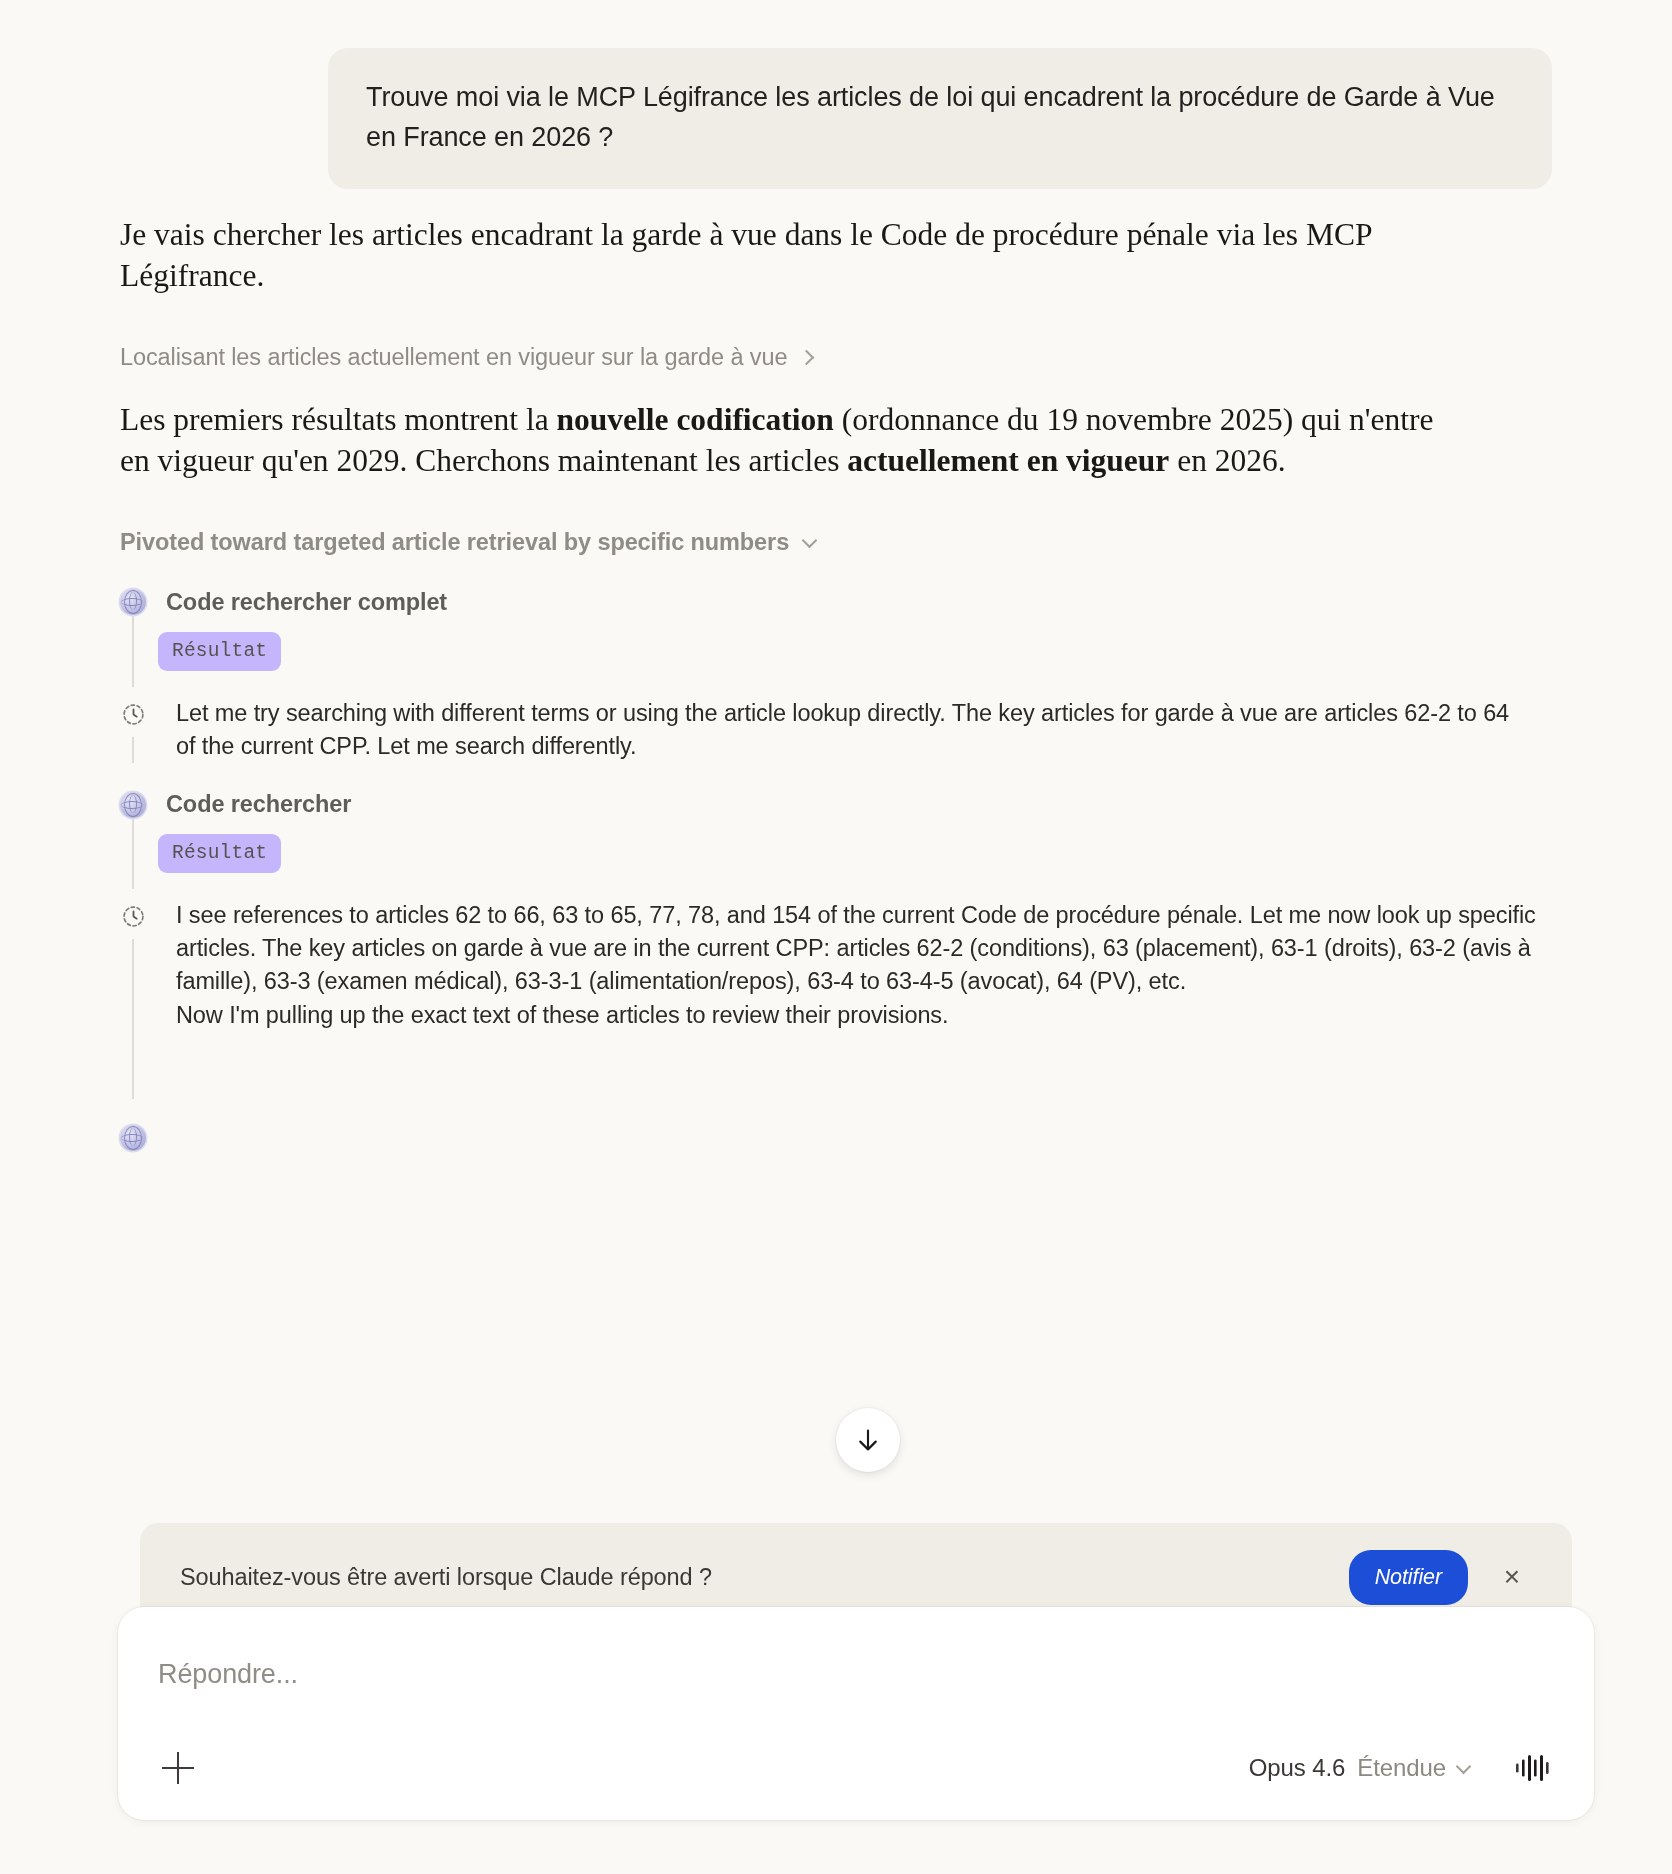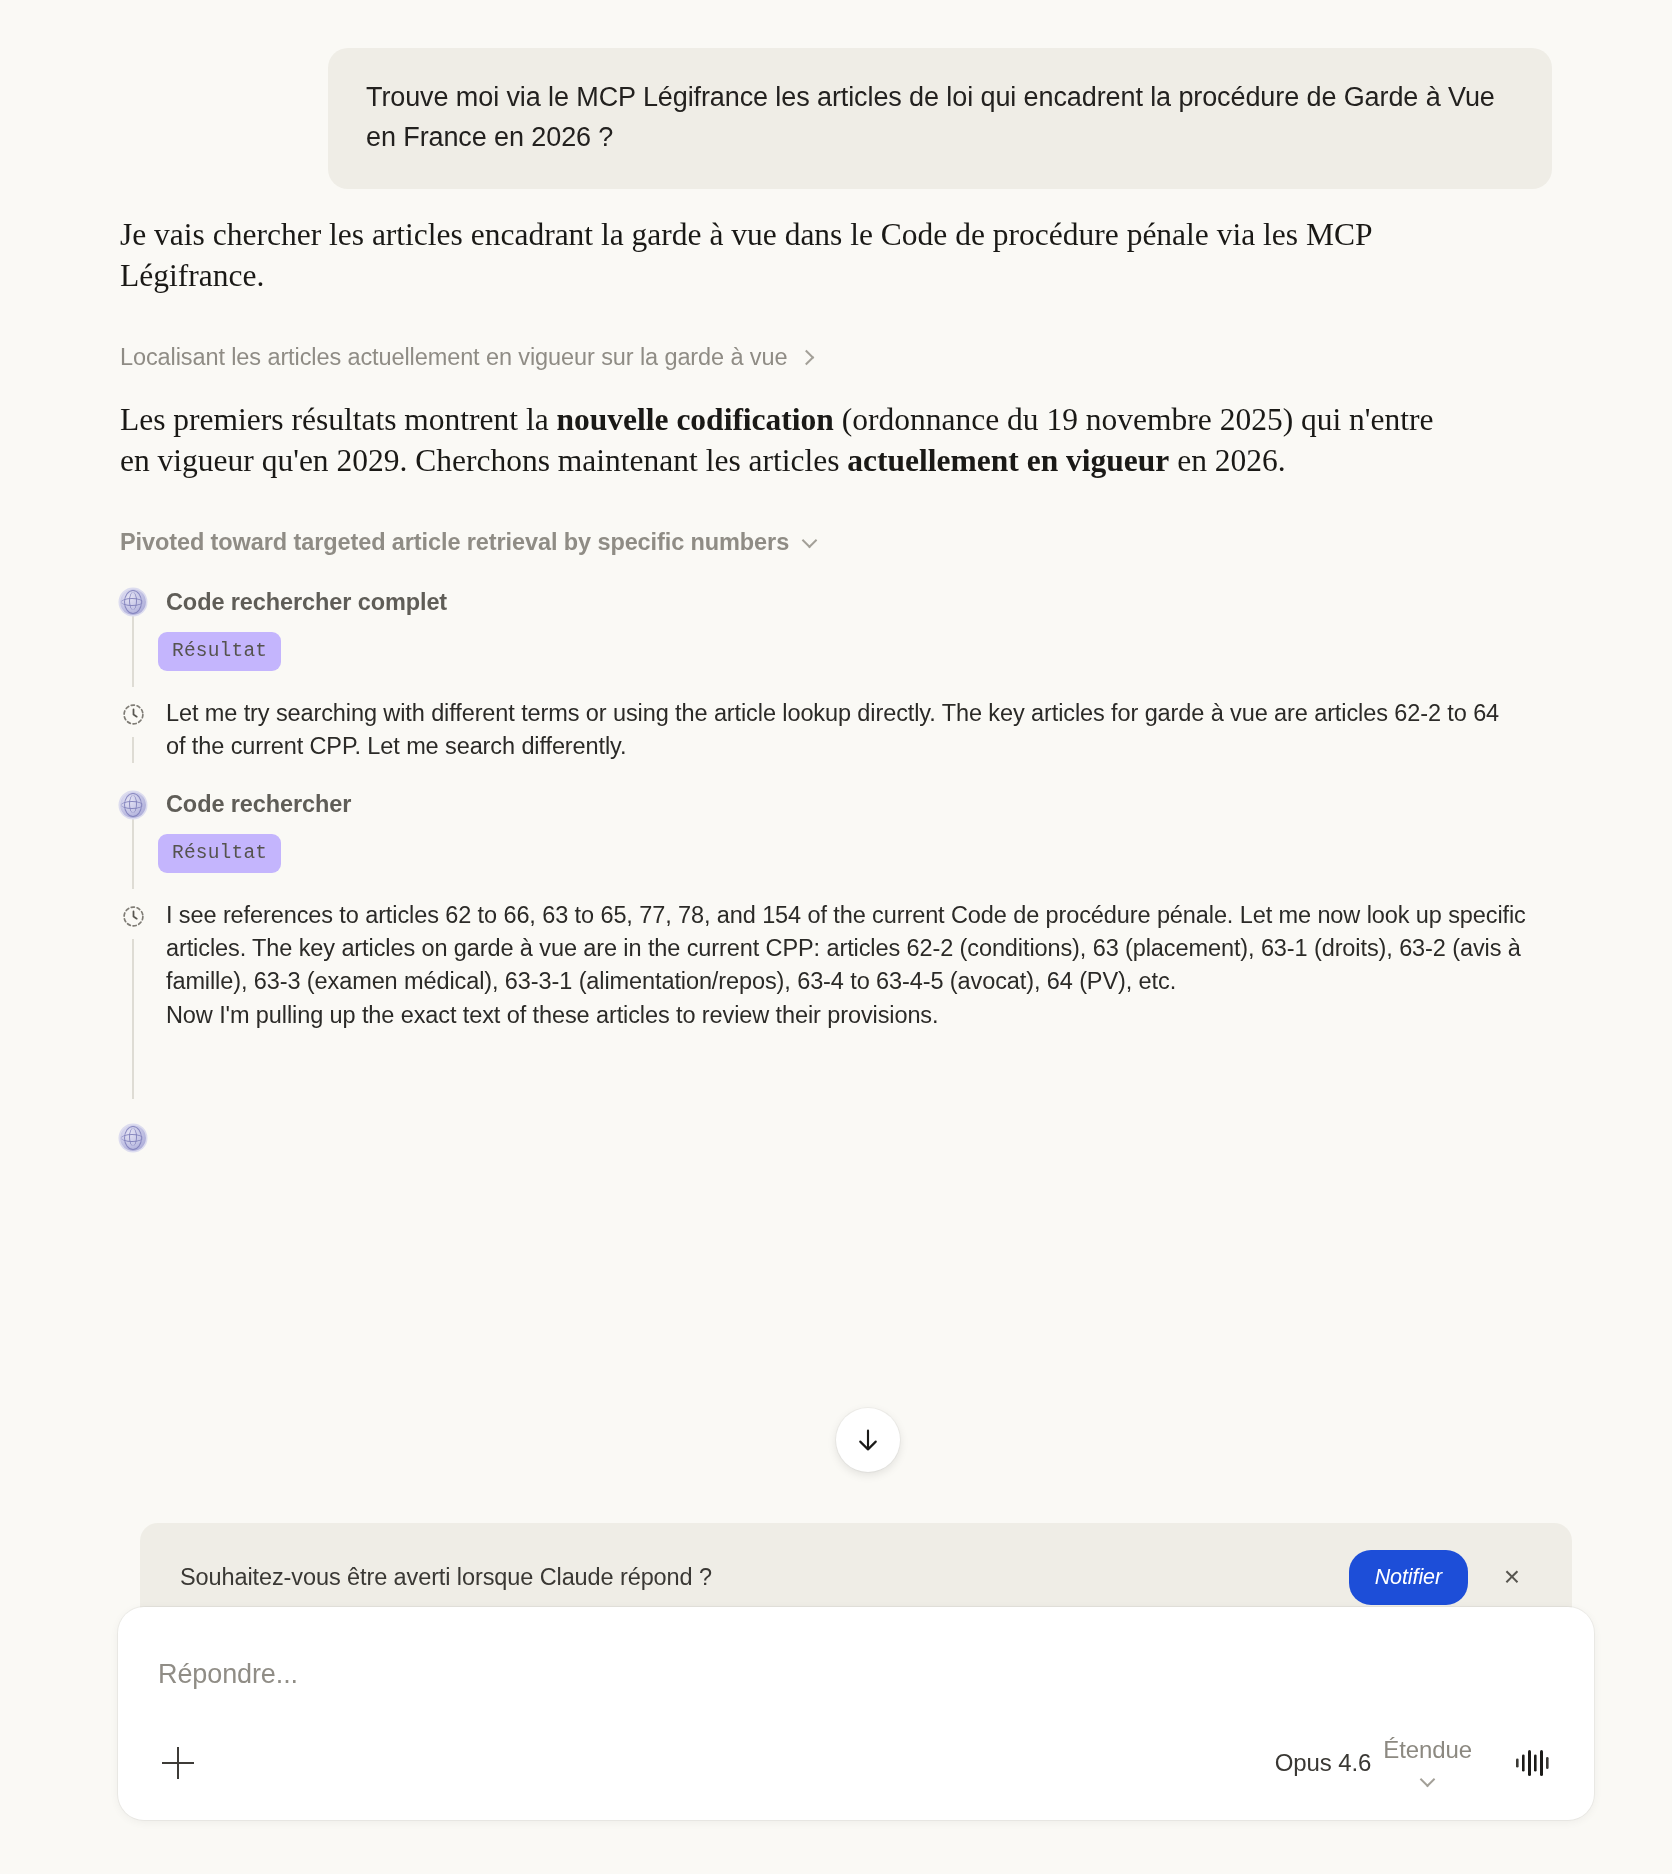--- a/index.html
+++ b/index.html
@@ -154,21 +154,21 @@
     font-size: 19.5px;
     padding: 8px 14px 9px 14px;
     border-radius: 9px;
     letter-spacing: 0.2px;
     cursor: pointer;
   }
 
   
   .think-row {
     display: flex;
-    gap: 20px;
+    gap: 30px;
     align-items: flex-start;
     position: relative;
   }
   .clock-wrap {
     width: 26px;
     flex: 0 0 auto;
     display: flex;
     flex-direction: column;
     align-items: center;
     align-self: stretch;
@@ -319,21 +319,20 @@
   }
   .mode-select {
     display: flex;
     align-items: center;
     gap: 9px;
     font-size: 24px;
     color: #8C8981;
     letter-spacing: -0.1px;
     cursor: pointer;
     font-family: "Liberation Sans", sans-serif;
-    flex-direction: column;
   }
   .voice-btn {
     margin-left: 26px;
     width: 46px;
     height: 40px;
     display: flex;
     align-items: center;
     justify-content: center;
     cursor: pointer;
   }

